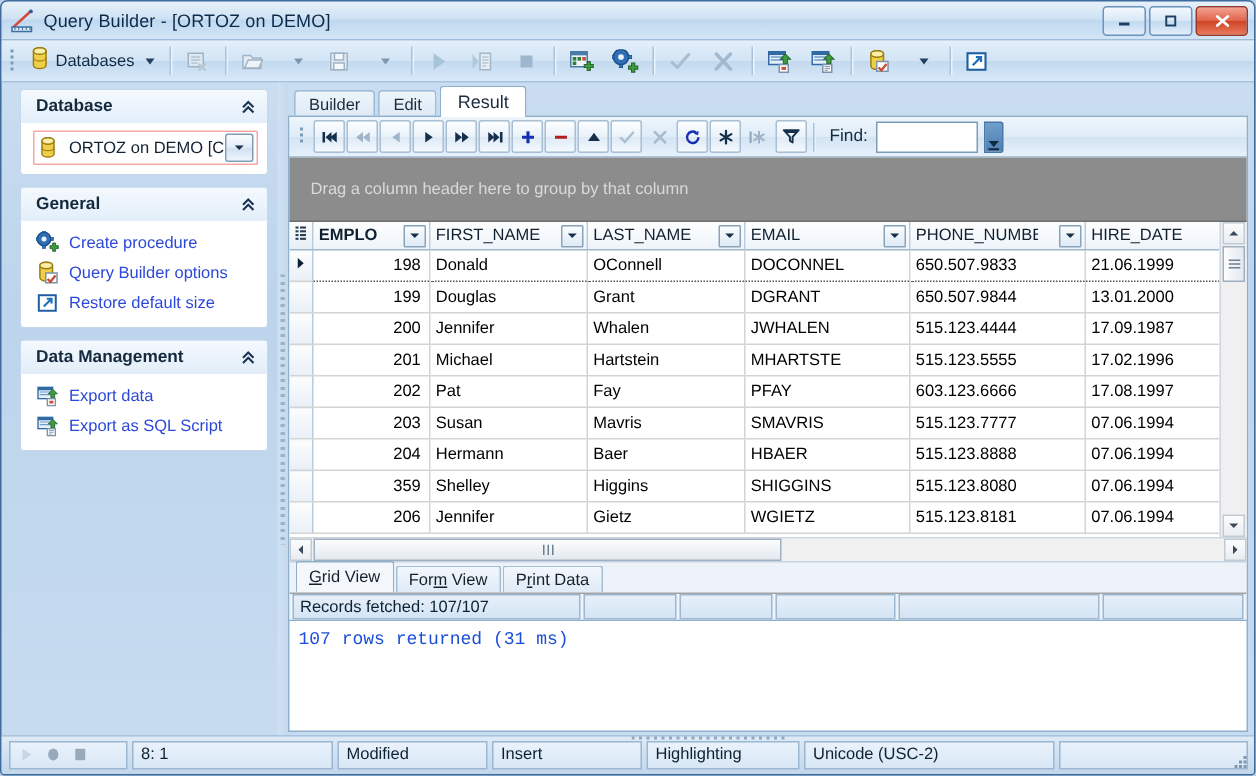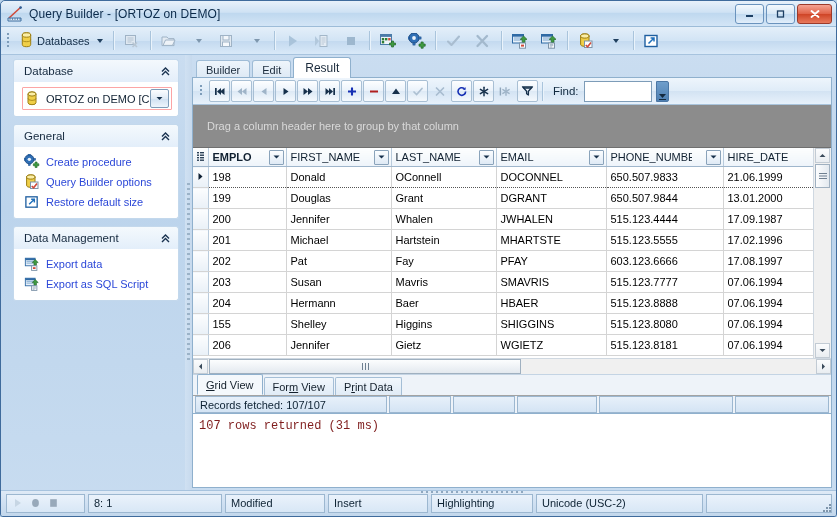--- a/index.html
+++ b/index.html
@@ -73,21 +73,21 @@
     overflow:hidden;padding-top:4px;
   }
   .sbsection{margin:0 6px 7px 9px;}
   .sbheader{
     height:22px;display:flex;align-items:center;justify-content:space-between;
     padding:0 7px 0 10px;
     background:linear-gradient(180deg,#f4f9fd 0%,#e3eefa 100%);
     border:1px solid #c3d8ec;border-bottom:none;border-radius:3px 3px 0 0;
   }
   .sbheader.solo{border-bottom:1px solid #c3d8ec;border-radius:3px;}
-  .sbtitle{font-weight:normal;font-size:11.5px;color:#15293e;}
+  .sbtitle{font-weight:bold;font-size:11.5px;color:#15293e;}
   .chev{width:11px;height:11px;}
   .sbbody{
     background:#ffffff;border:1px solid #c3d8ec;border-top:none;
     border-radius:0 0 3px 3px;padding:5px 6px 6px 8px;
   }
   .dbcombo{
     height:21px;border:1px solid #fca5a5;background:#fff;border-radius:1px;
     display:flex;align-items:center;padding-left:3px;overflow:hidden;
   }
   .dbcombo .ctext{
@@ -184,21 +184,21 @@
   table.grid th.bold .thtxt{font-weight:bold;}
   .hdrbtn{
     width:13px;height:13px;flex:0 0 13px;border:1px solid #8aa3ba;border-radius:1px;
     background:linear-gradient(180deg,#fbfdff,#dfeaf5);
     display:flex;align-items:center;justify-content:center;
   }
   table.grid td{
     height:20px;padding:0 4px;border-right:1px solid #d4d4d4;border-bottom:1px solid #d4d4d4;
     color:#000;white-space:nowrap;overflow:hidden;
   }
-  table.grid td.num{padding-right:5px;}
+  table.grid td.num{text-align:right;padding-right:5px;}
   table.grid td.ind{
     width:15px;padding:0;text-align:center;border-right:1px solid #b9cbdc;
     background:linear-gradient(180deg,#fcfdfe,#e9f0f7);
   }
   tr.current td{border-top:1px dotted #555;border-bottom:1px dotted #555;}
   tr.current td.ind{border-top:1px solid #b9cbdc;border-bottom:1px solid #d4d4d4;}
 
   
   .vscroll{
     width:17px;flex:0 0 17px;background:#f0f0f0;border-left:1px solid #cfd8e1;
@@ -251,21 +251,21 @@
   }
   .spanel{
     height:15px;display:flex;align-items:center;padding:0 4px;font-size:11px;color:#0d2233;
     border:1px solid #9cb7d0;
     background:linear-gradient(180deg,#e7f0fa 0%,#d4e4f4 100%);
     overflow:hidden;white-space:nowrap;
   }
 
   .msgpane{
     flex:0 0 63px;background:#ffffff;border:1px solid #8fb0cd;border-top:none;
-    font-family:"Liberation Mono", monospace;font-size:12px;color:#7f1d1d;
+    font-family:"Liberation Mono", monospace;font-size:12px;color:#1d4ed8;
     padding:5px 6px;overflow:hidden;
   }
 
   
   .statusbar{
     height:24px;flex:0 0 24px;display:flex;align-items:center;gap:3px;padding:0 4px 1px 5px;
     background:linear-gradient(180deg,#dfeaf6 0%,#cfe0f2 50%,#c2d7ec 100%);
     border-top:1px solid #a7c3de;position:relative;
   }
   .sbseg{
@@ -908,21 +908,21 @@
                     <td class="ind"></td>
                     <td class="num">204</td>
                     <td>Hermann</td>
                     <td>Baer</td>
                     <td>HBAER</td>
                     <td>515.123.8888</td>
                     <td>07.06.1994</td>
                   </tr>
                   <tr>
                     <td class="ind"></td>
-                    <td class="num">155</td>
+                    <td class="num">359</td>
                     <td>Shelley</td>
                     <td>Higgins</td>
                     <td>SHIGGINS</td>
                     <td>515.123.8080</td>
                     <td>07.06.1994</td>
                   </tr>
                   <tr>
                     <td class="ind"></td>
                     <td class="num">206</td>
                     <td>Jennifer</td>

